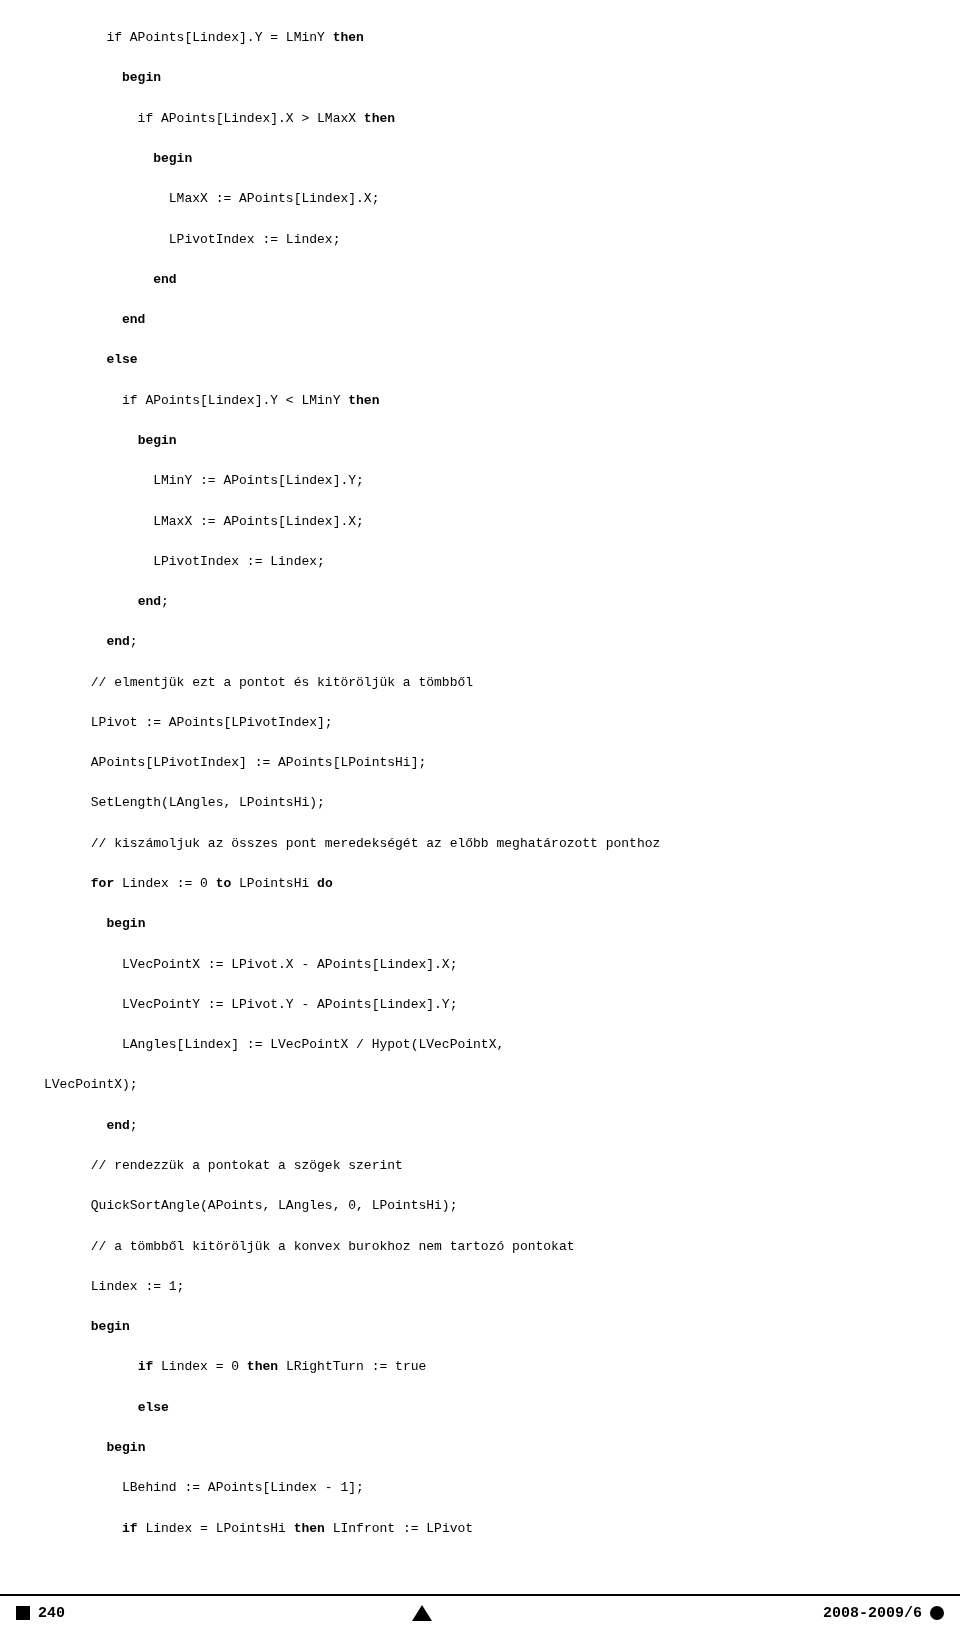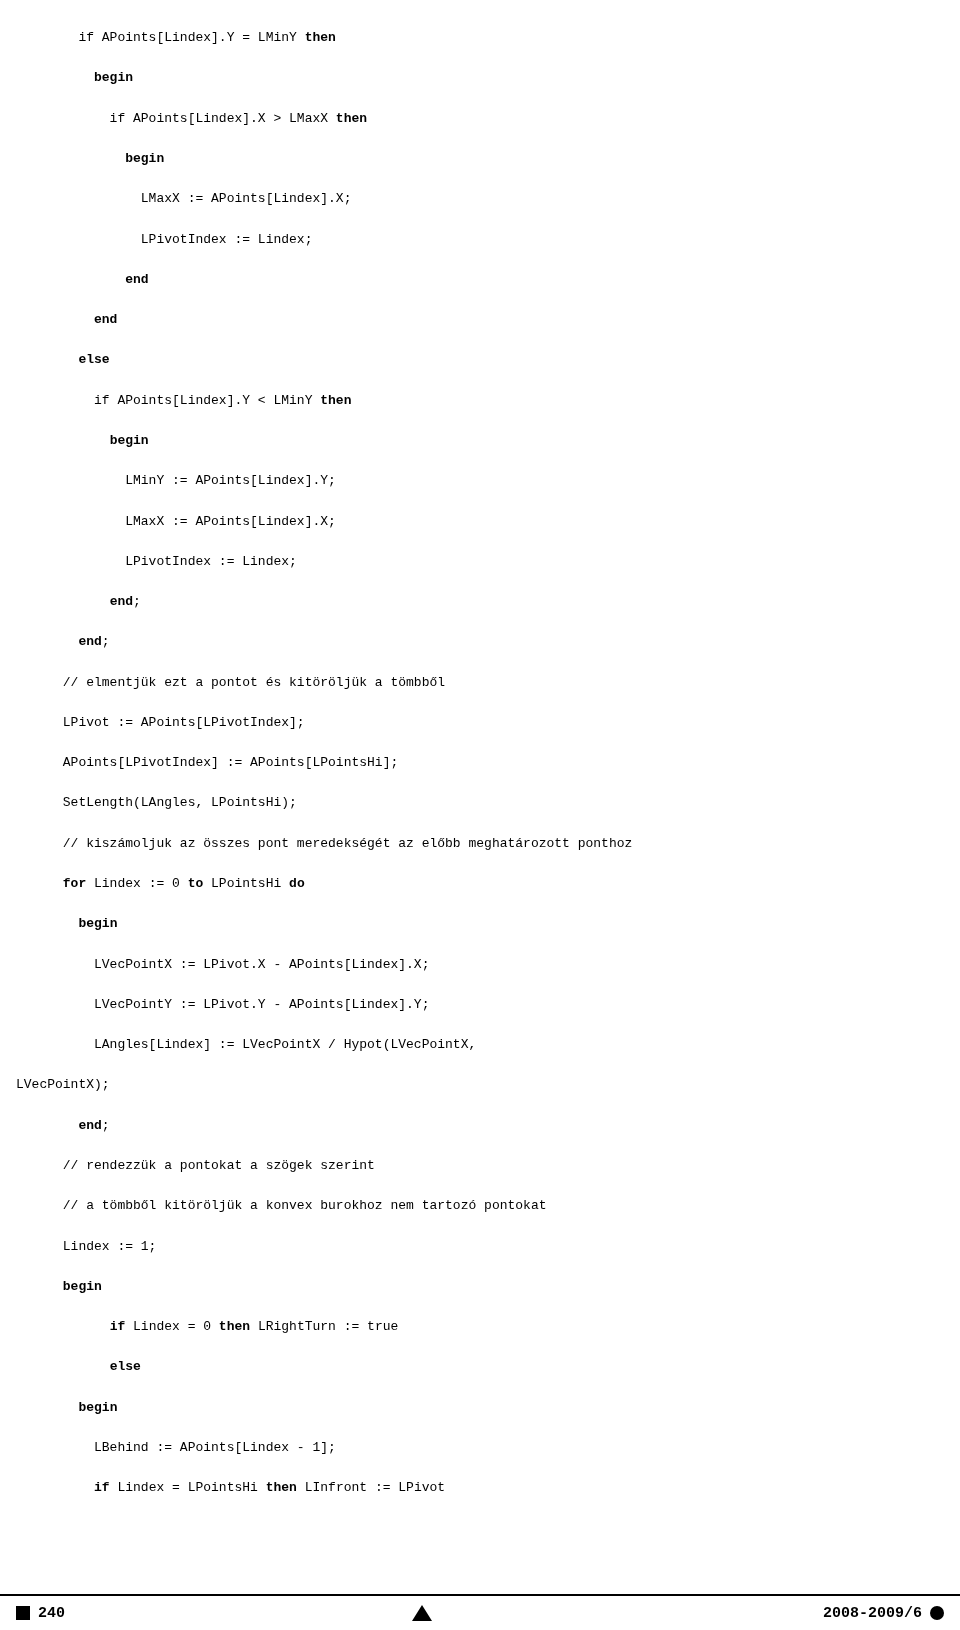--- a/index.html
+++ b/index.html
@@ -21,20 +21,21 @@
     .code-container {
       padding: 8px 16px 60px 16px;
       line-height: 1.55;
       white-space: pre;
       overflow: visible;
     }
 
     .code-line {
       display: block;
       white-space: pre;
+      margin-left: 28px;
     }
 
     .kw {
       font-weight: bold;
     }
 
     .bottom-bar {
       position: fixed;
       bottom: 0;
       left: 0;
@@ -127,20 +128,21 @@
 <span class="code-line">      SetLength(LAngles, LPointsHi);</span>
 <span class="code-line">      // kiszámoljuk az összes pont meredekségét az előbb meghatározott ponthoz</span>
 <span class="code-line">      <span class="kw">for</span> Lindex := 0 <span class="kw">to</span> LPointsHi <span class="kw">do</span></span>
 <span class="code-line">        <span class="kw">begin</span></span>
 <span class="code-line">          LVecPointX := LPivot.X - APoints[Lindex].X;</span>
 <span class="code-line">          LVecPointY := LPivot.Y - APoints[Lindex].Y;</span>
 <span class="code-line">          LAngles[Lindex] := LVecPointX / Hypot(LVecPointX,</span>
 <span class="code-line">LVecPointX);</span>
 <span class="code-line">        <span class="kw">end</span>;</span>
 <span class="code-line">      // rendezzük a pontokat a szögek szerint</span>
+<span class="code-line">      QuickSortAngle(APoints, LAngles, 0, LPointsHi);</span>
 <span class="code-line">      // a tömbből kitöröljük a konvex burokhoz nem tartozó pontokat</span>
 <span class="code-line">      Lindex := 1;</span>
 <span class="code-line">      <span class="kw">begin</span></span>
 <span class="code-line">            <span class="kw">if</span> Lindex = 0 <span class="kw">then</span> LRightTurn := true</span>
 <span class="code-line">            <span class="kw">else</span></span>
 <span class="code-line">        <span class="kw">begin</span></span>
 <span class="code-line">          LBehind := APoints[Lindex - 1];</span>
 <span class="code-line">          <span class="kw">if</span> Lindex = LPointsHi <span class="kw">then</span> LInfront := LPivot</span>
 
 

